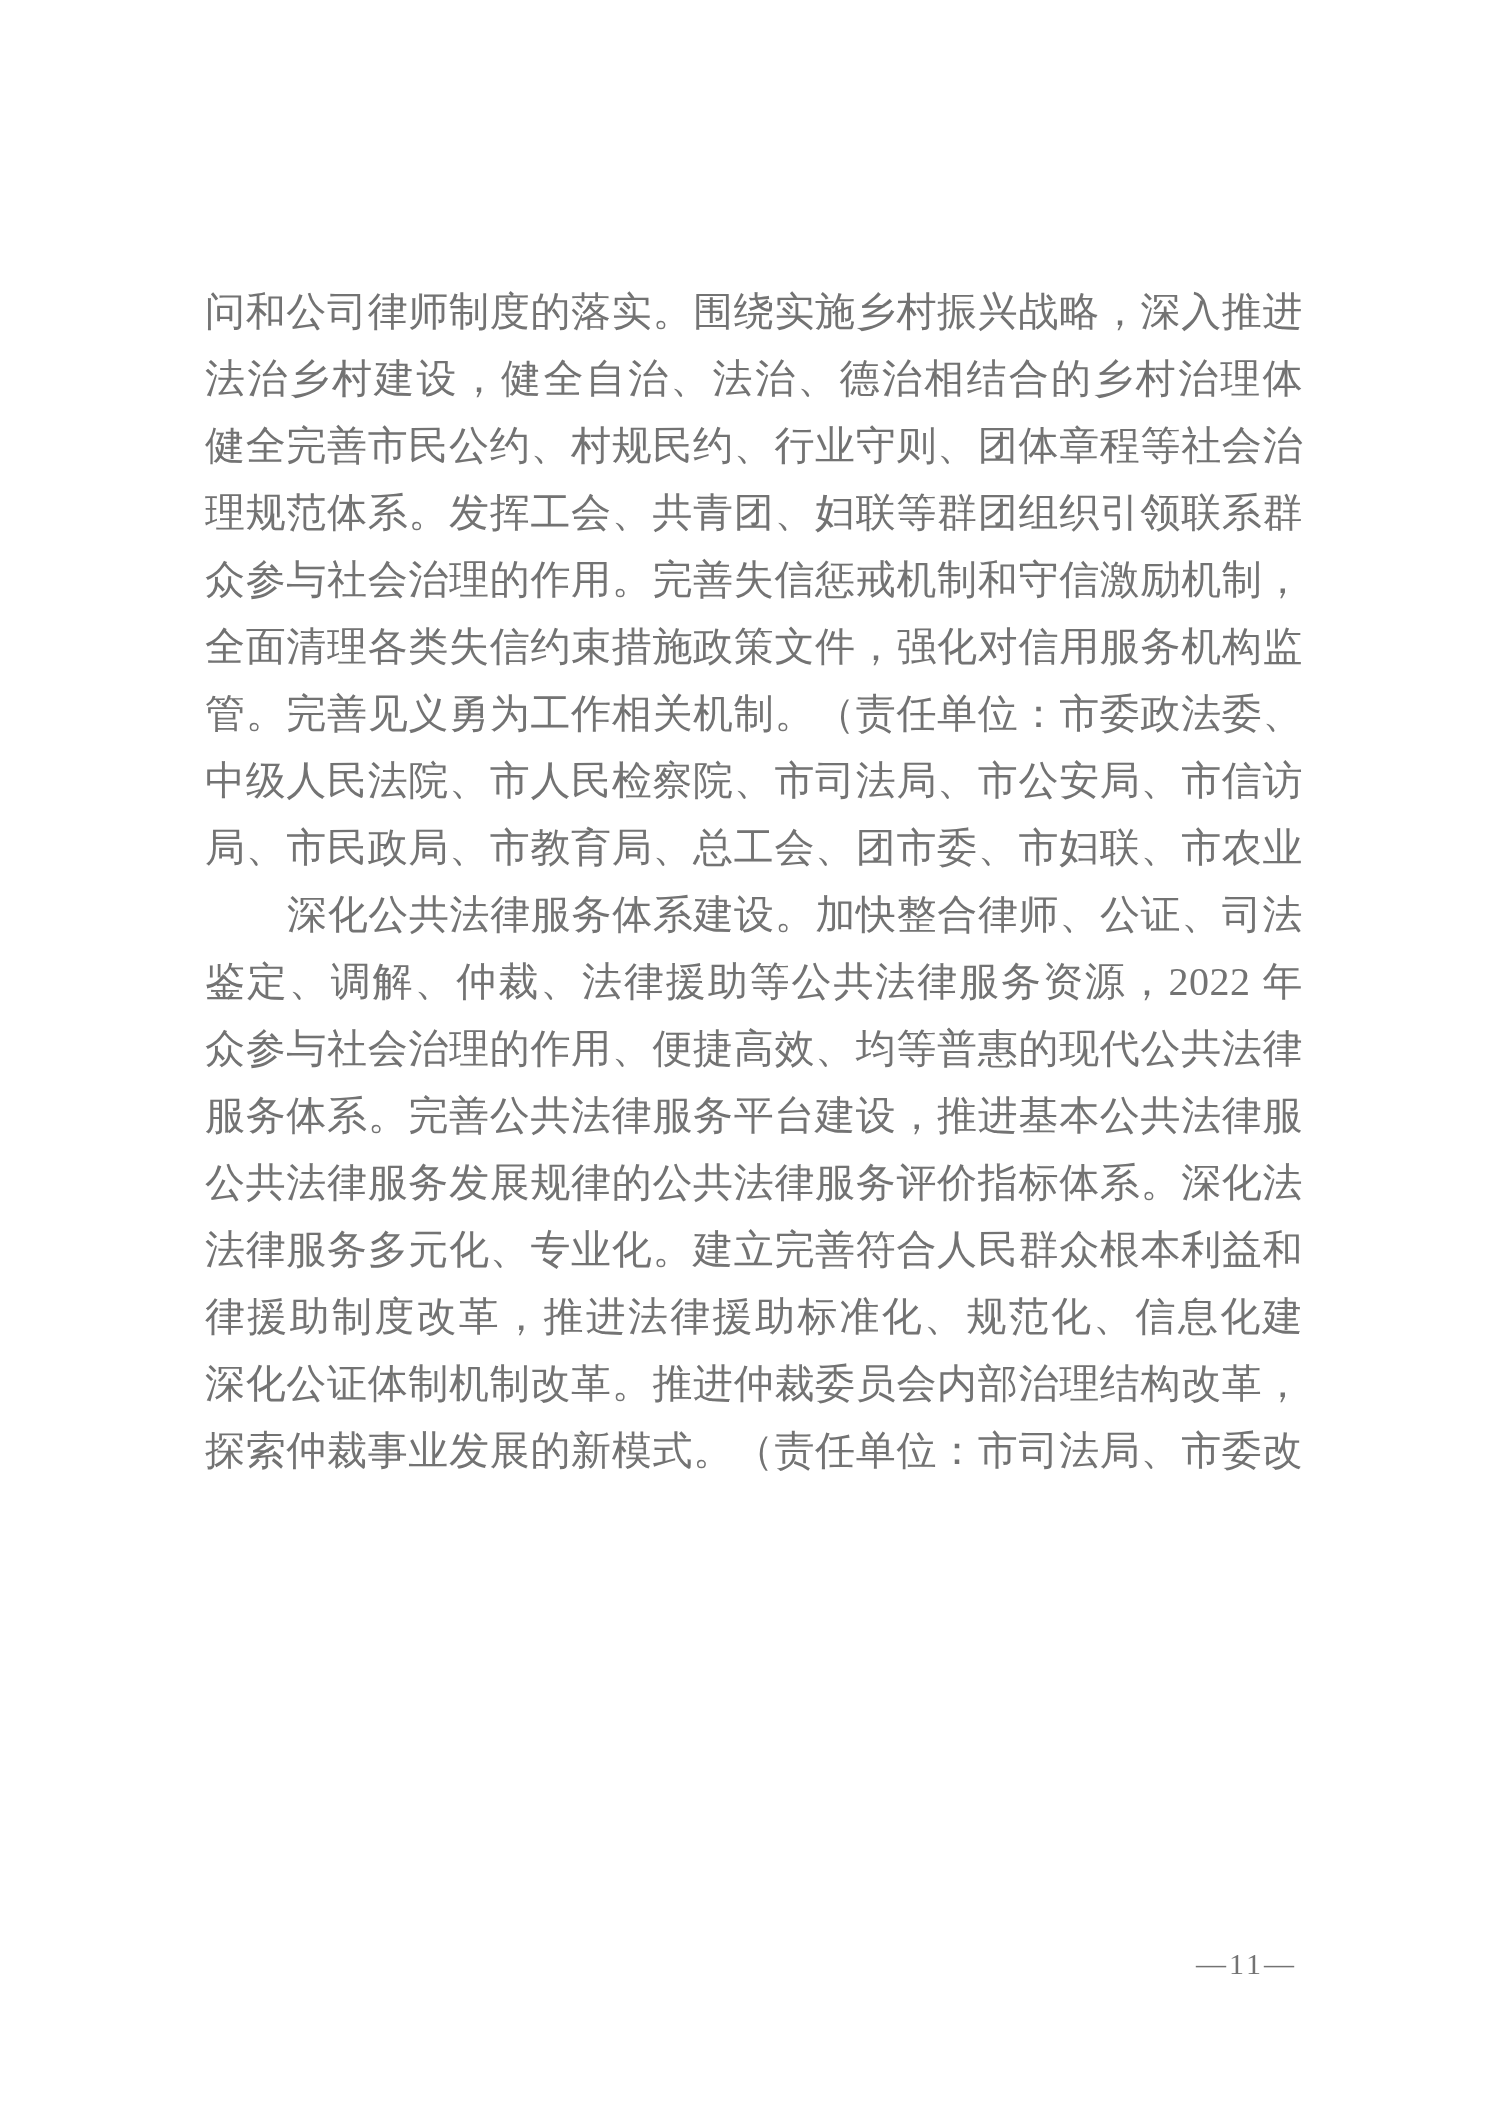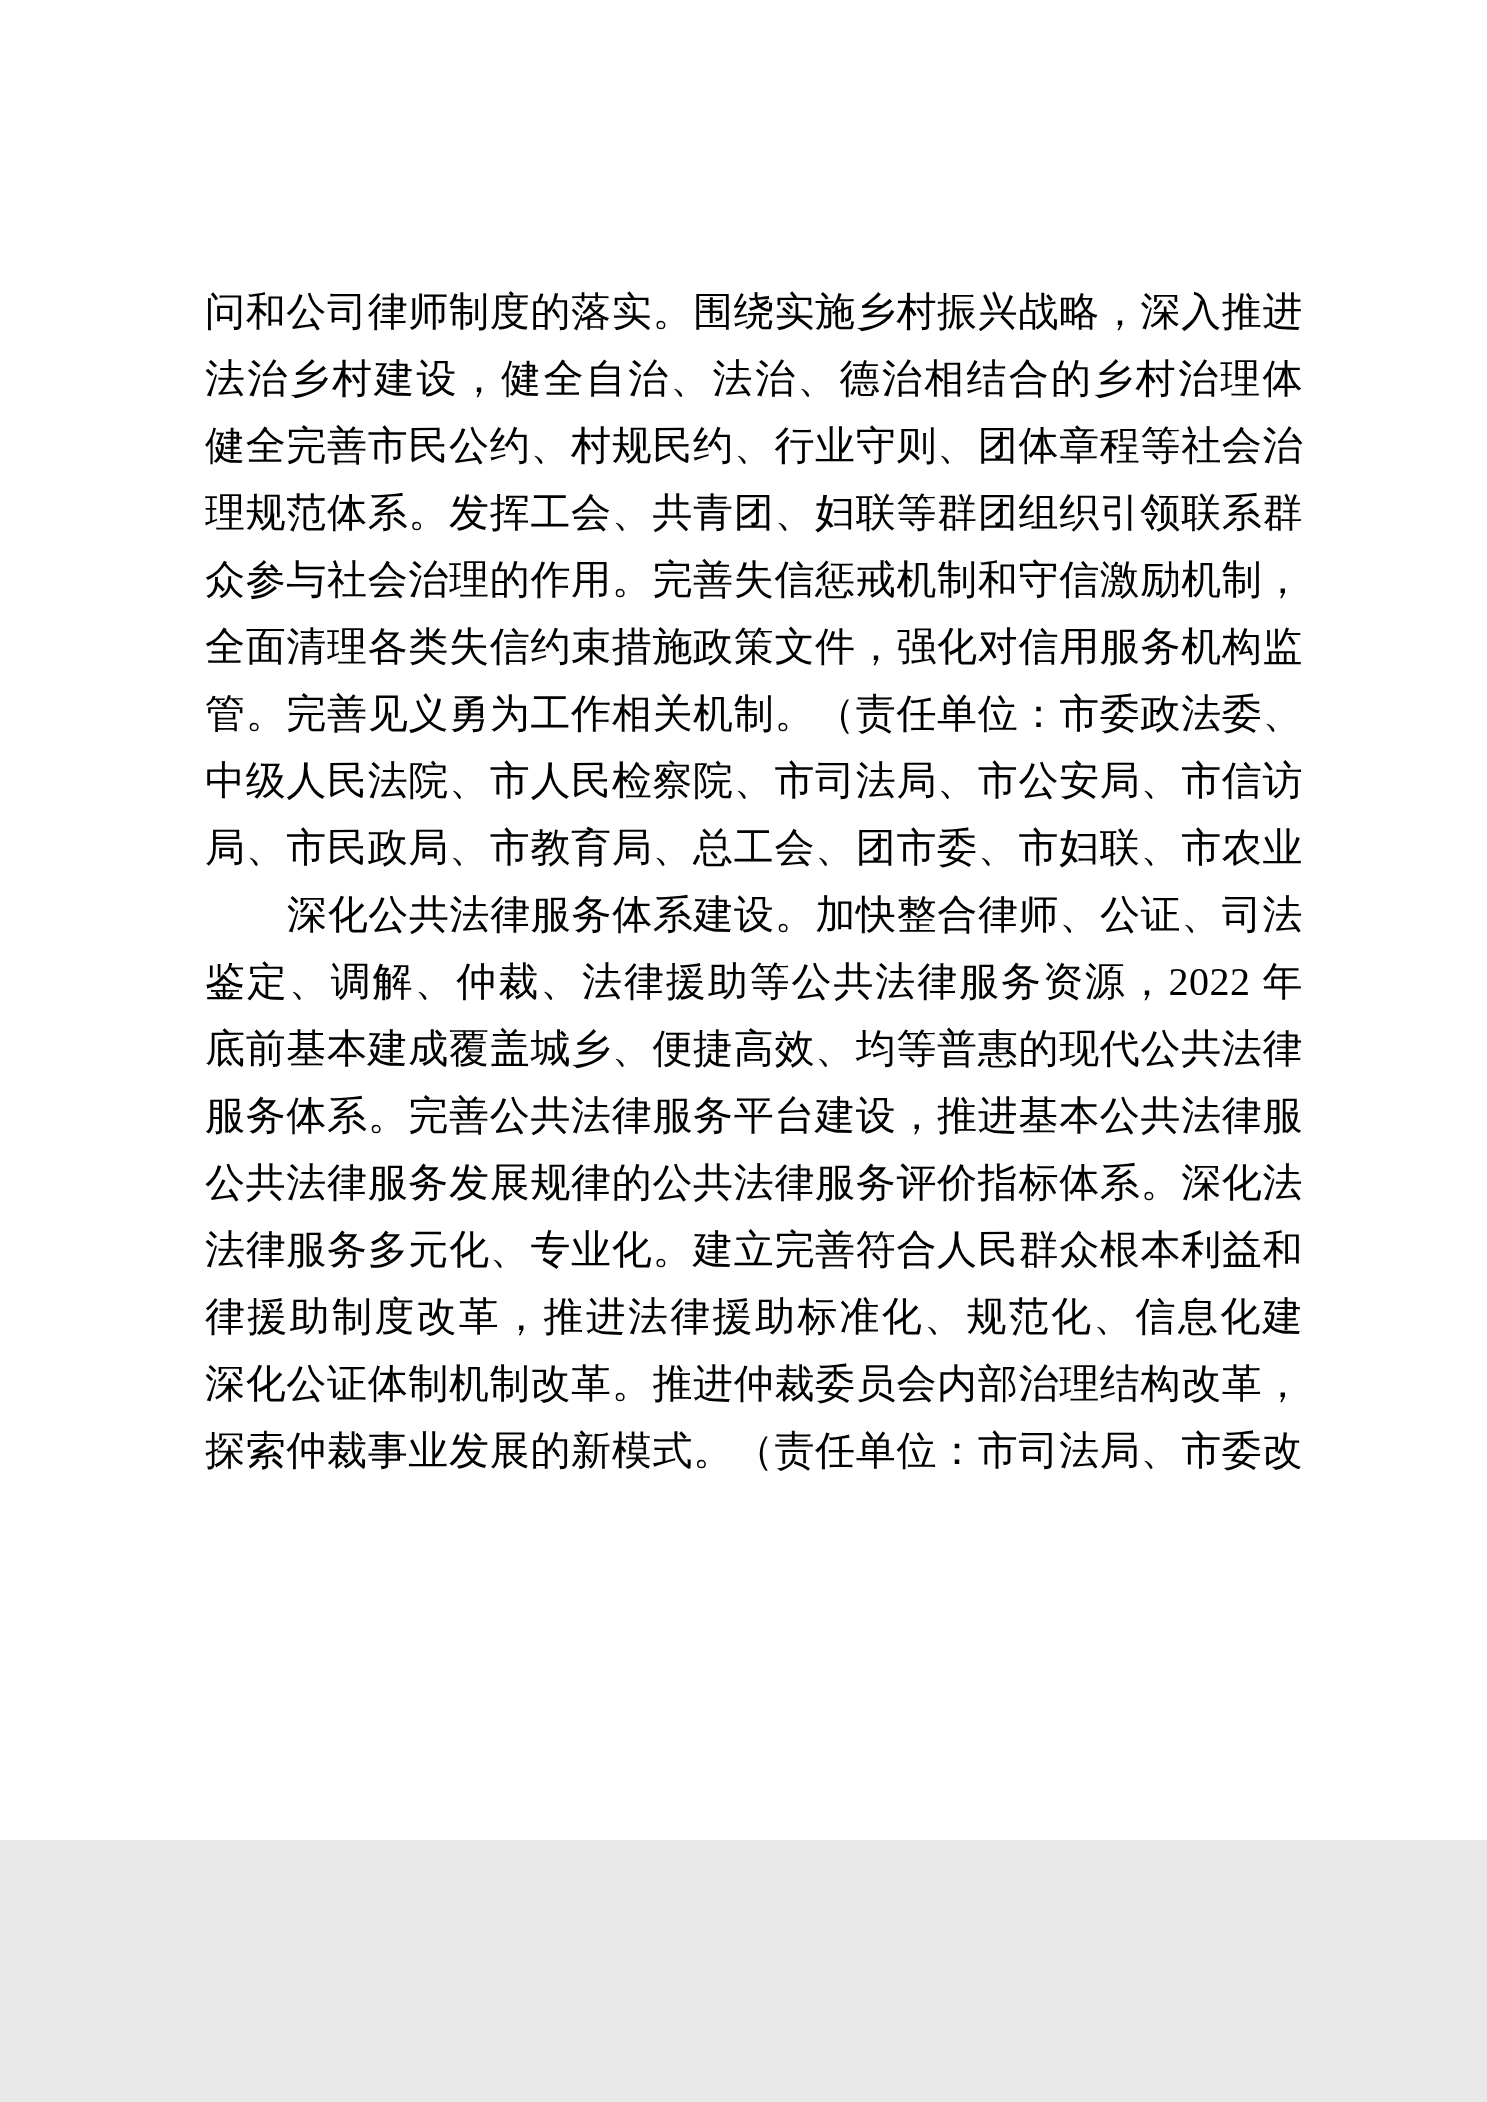--- a/index.html
+++ b/index.html
@@ -3,25 +3,25 @@
 <meta charset="utf-8">
 <style>
   html, body {
     margin: 0;
     padding: 0;
     background: #e8e8e8;
   }
   .page {
     position: relative;
     width: 1487px;
-    height: 1840px;
+    height: 2102px;
     background: #ffffff;
     margin: 0 auto;
     font-family: "Liberation Serif", "DejaVu Serif", serif;
-    color: #000000;
+    color: #737373;
     overflow: hidden;
   }
   .text-block {
     position: absolute;
     left: 205px;
     top: 278px;
     width: 1098px;
   }
   .para {
     margin: 0;
@@ -69,21 +69,21 @@
       <div class="line">众参与社会治理的作用。完善失信惩戒机制和守信激励机制，</div>
       <div class="line">全面清理各类失信约束措施政策文件，强化对信用服务机构监</div>
       <div class="line">管。完善见义勇为工作相关机制。（责任单位：市委政法委、市</div>
       <div class="line">中级人民法院、市人民检察院、市司法局、市公安局、市信访</div>
       <div class="line">局、市民政局、市教育局、总工会、团市委、市妇联、市农业</div>
     </div>
 
     <div class="para">
       <div class="line indent">深化公共法律服务体系建设。加快整合律师、公证、司法</div>
       <div class="line">鉴定、调解、仲裁、法律援助等公共法律服务资源，2022 年年</div>
-      <div class="line">底前基本建成覆盖城乡、便捷高效、均等普惠的现代公共法律</div>
+      <div class="line">众参与社会治理的作用、便捷高效、均等普惠的现代公共法律</div>
       <div class="line">服务体系。完善公共法律服务平台建设，推进基本公共法律服</div>
       <div class="line">公共法律服务发展规律的公共法律服务评价指标体系。深化法</div>
       <div class="line">法律服务多元化、专业化。建立完善符合人民群众根本利益和</div>
       <div class="line">律援助制度改革，推进法律援助标准化、规范化、信息化建设。</div>
       <div class="line">深化公证体制机制改革。推进仲裁委员会内部治理结构改革，</div>
       <div class="line">探索仲裁事业发展的新模式。（责任单位：市司法局、市委改革</div>
     </div>
 
   </div>
 

